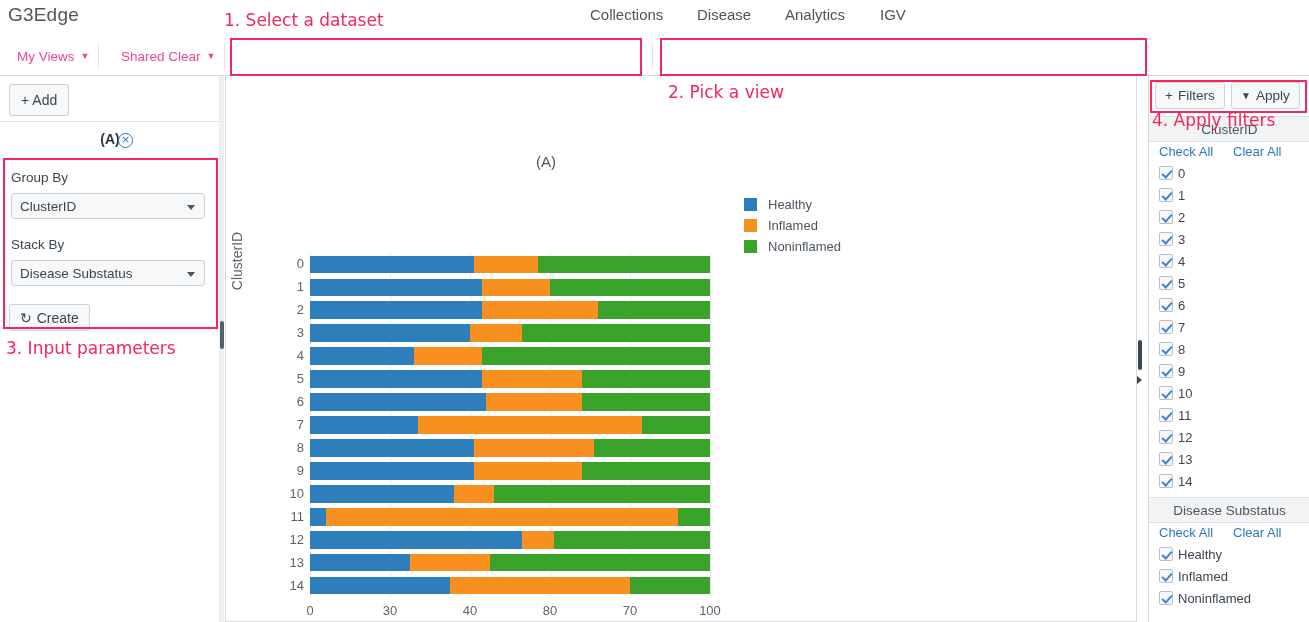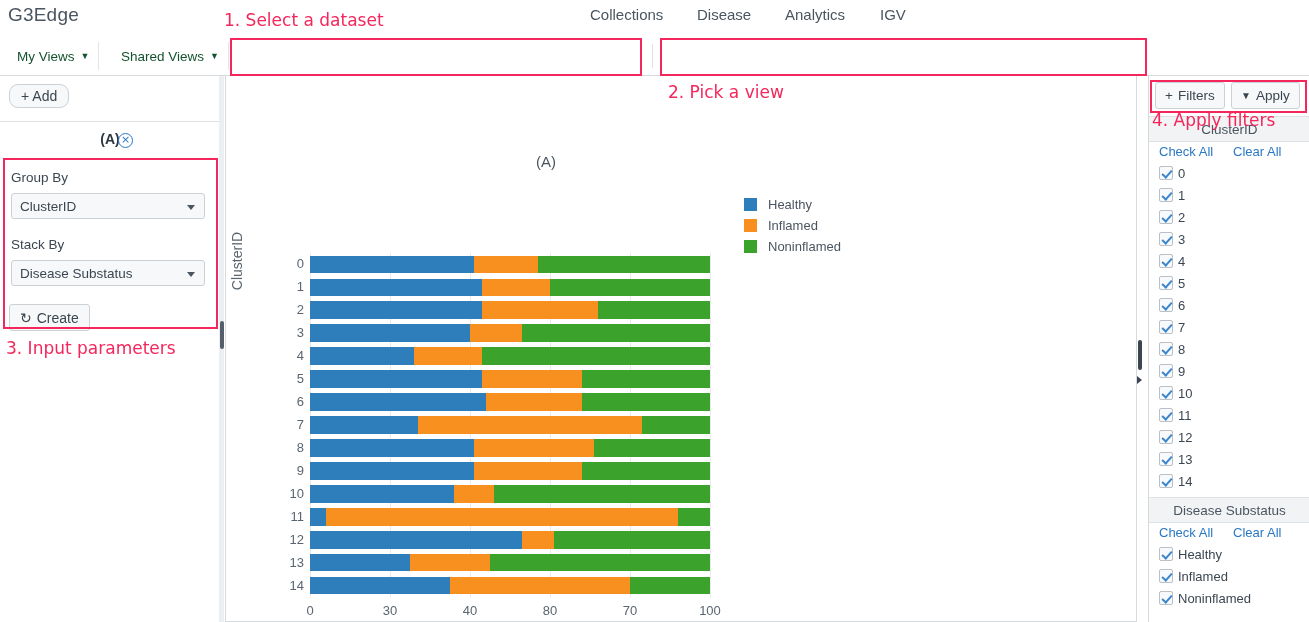--- a/index.html
+++ b/index.html
@@ -29,21 +29,21 @@
   }
 
   
   #toolbar {
     position: absolute; left: 0; top: 36px; width: 1309px; height: 40px;
     background: #ffffff; border-bottom: 1px solid #d7dadd;
   }
   .tb-btn {
     position: absolute; top: 6px; height: 28px;
     display: flex; align-items: center; padding: 0 9px;
-    font-size: 13.5px; color: #14532d; cursor: pointer;
+    font-size: 13.5px; color: #ec4899; cursor: pointer;
     border-right: 1px solid #e2e5e8;
   }
   .vsep { position: absolute; top: 8px; width: 1px; height: 24px; background: #dfe2e5; }
 
   #ds-label {
     position: absolute; left: 234px; top: 42px; height: 28px;
     display: flex; align-items: center; padding: 0 7px;
     background: #eceff1; border: 1px solid #ccd1d6; border-right: none;
     border-radius: 3px 0 0 3px; font-size: 13px; color: #3b4651;
   }
@@ -82,23 +82,23 @@
     position: absolute; color: #f4265b; font-size: 17px;
     font-family: "DejaVu Sans", sans-serif; white-space: nowrap;
   }
 
   
   #leftpanel {
     position: absolute; left: 0; top: 76px; width: 220px; height: 546px;
     background: #ffffff; border-right: 1px solid #d7dadd;
   }
   #add-btn {
-    position: absolute; left: 9px; top: 8px; height: 24px;
+    position: absolute; left: 9px; top: 8px; height: 32px;
     display: flex; align-items: center; padding: 0 11px;
-    background: #f6f8f9; border: 1px solid #ccd1d6; border-radius: 9px;
+    background: #f6f8f9; border: 1px solid #ccd1d6; border-radius: 3px;
     font-size: 14px; color: #3b4651; cursor: pointer;
   }
   #left-sep { position: absolute; left: 0; top: 45px; width: 220px; height: 1px; background: #dfe2e5; }
   #view-title {
     position: absolute; left: 0; top: 55px; width: 220px;
     text-align: center; font-size: 14px; font-weight: bold; color: #2c3640;
   }
   #view-close {
     position: absolute; left: 118px; top: 57px;
     width: 15px; height: 15px; border-radius: 50%;
@@ -240,21 +240,21 @@
   <div class="topnav" style="left:785px">Analytics</div>
   <div class="topnav" style="left:880px">IGV</div>
 </div>
 
 <div id="toolbar">
   <div class="tb-btn" style="left:8px">
     <span>My Views</span>
     <span style="margin-left:6px;font-size:9px">▼</span>
   </div>
   <div class="tb-btn" style="left:112px">
-    <span>Shared Views</span>
+    <span>Shared Clear</span>
     <span style="margin-left:6px;font-size:9px">▼</span>
   </div>
 
   <div id="ds-label">Dataset(s)</div>
   <div id="ds-select">
     <span>Parikh2019 GSE116222</span>
     <span id="ds-caret"></span>
   </div>
   <div id="ds-more">...</div>
 

